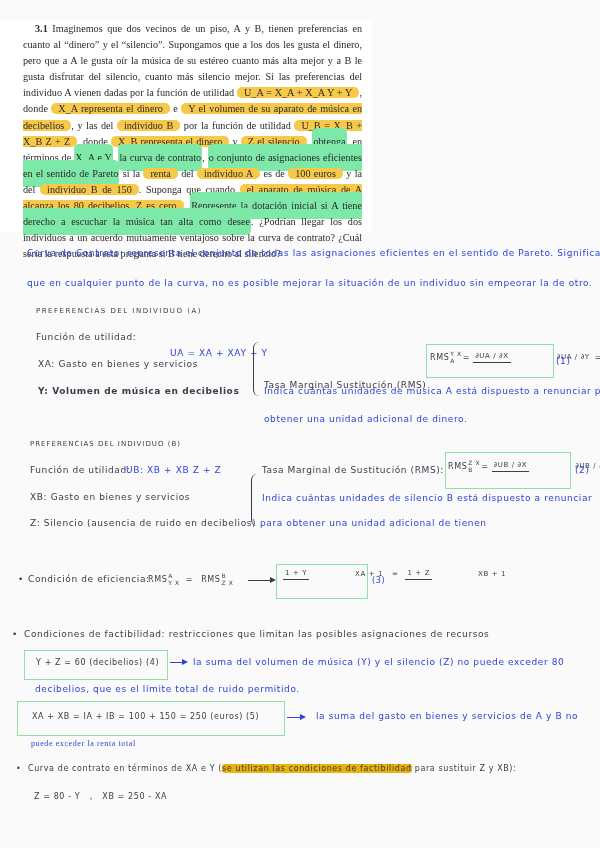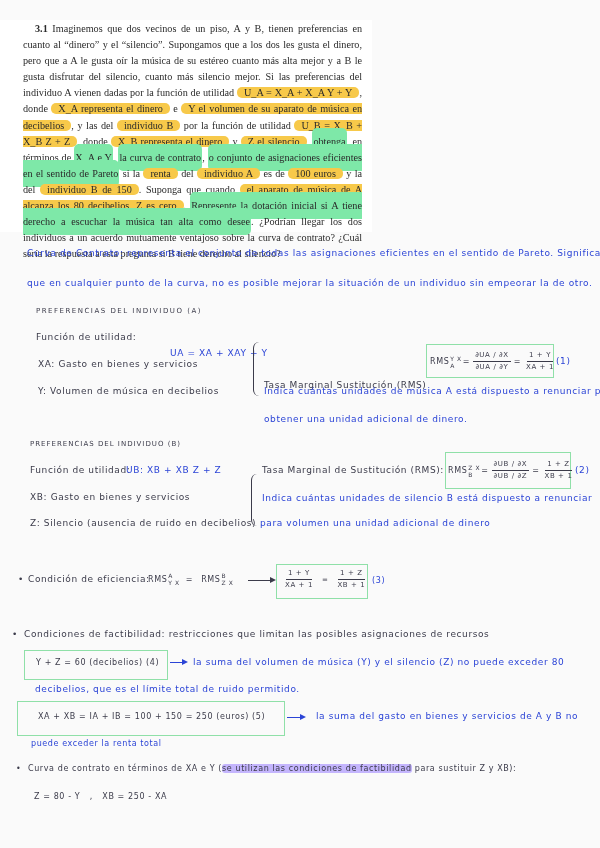--- a/index.html
+++ b/index.html
@@ -25,46 +25,46 @@
 
   .hw { position:absolute; white-space:nowrap;
         font-family:"DejaVu Sans", sans-serif; letter-spacing:0.6px; }
   .blue { color:#2b44d6; }
   .dark { color:#3b3b4a; }
   .s9 { font-size:9px; }
   .s8 { font-size:8px; }
   .s7 { font-size:7px; }
 
   .gbox { position:absolute; border:1.5px solid #8fe0a8; box-sizing:border-box; }
-  .frac { display:inline-flex; flex-direction:column; align-items:center; vertical-align:middle; margin:0 3px; }
+  .frac { display:inline-flex; flex-direction:row; align-items:center; vertical-align:middle; margin:0 3px;gap:44px; }
   .frac .num { border-bottom:1px solid #3b3b4a; padding:0 2px; line-height:11px; }
   .frac .den { padding:0 2px; line-height:11px;text-align:center; }
   .brace { position:absolute; border-left:1.5px solid #3b3b4a; border-radius:6px 0 0 6px; }
   .arrow { position:absolute; height:0; border-top:1.2px solid #2b44d6; }
   .arrow::after { content:""; position:absolute; right:-2px; top:-4px;
     border-left:6px solid #2b44d6; border-top:3.5px solid transparent; border-bottom:3.5px solid transparent; }
   .arrow.darkarrow { border-top-color:#3b3b4a; }
   .arrow.darkarrow::after { border-left-color:#3b3b4a; }
-  .hlmark { background:#c4b5fd; border-radius:3px; }
+  .hlmark { background:#eab308; border-radius:3px; }
 </style>
 </head>
 <body>
 
 <div class="excerpt">
   <p id="excerpt-p"><b>3.1</b><span> Imaginemos que dos vecinos de un piso, A y B, tienen preferencias en cuanto al “dinero” y el “silencio”. Supongamos que a los dos les gusta el dinero, pero que a A le gusta oír la música de su estéreo cuanto más alta mejor y a B le gusta disfrutar del silencio, cuanto más silencio mejor. Si las preferencias del individuo A vienen dadas por la función de utilidad </span><span class="hl-y">U_A = X_A + X_A Y + Y</span><span>, donde </span><span class="hl-y">X_A representa el dinero</span><span> e </span><span class="hl-y">Y el volumen de su aparato de música en decibelios</span><span>, y las del </span><span class="hl-y">individuo B</span><span> por la función de utilidad </span><span class="hl-y">U_B = X_B + X_B Z + Z</span><span>, donde </span><span class="hl-y">X_B representa el dinero</span><span> y </span><span class="hl-y">Z el silencio</span><span>, </span><span class="hl-g">obtenga</span><span>, en términos de </span><span class="hl-g">X_A e Y</span><span>, </span><span class="hl-g">la curva de contrato</span><span>, </span><span class="hl-g">o conjunto de asignaciones eficientes en el sentido de Pareto</span><span> si la </span><span class="hl-y">renta</span><span> del </span><span class="hl-y">individuo A</span><span> es de </span><span class="hl-y">100 euros</span><span> y la del </span><span class="hl-y">individuo B de 150</span><span>. Suponga que cuando </span><span class="hl-y">el aparato de música de A alcanza los 80 decibelios, Z es cero</span><span>. </span><span class="hl-g">Represente la dotación inicial si A tiene derecho a escuchar la música tan alta como desee</span><span>. ¿Podrían llegar los dos individuos a un acuerdo mutuamente ventajoso sobre la curva de contrato? ¿Cuál sería la respuesta a esta pregunta si B tiene derecho al silencio?</span></p>
 </div>
 
 <div class="hw blue s9" style="left:27px;top:248px;">Curva de Contrato: representa el conjunto de todas las asignaciones eficientes en el sentido de Pareto. Significa</div>
 <div class="hw blue s9" style="left:27px;top:278px;">que en cualquier punto de la curva, no es posible mejorar la situación de un individuo sin empeorar la de otro.</div>
 
 <div class="hw dark s7" style="left:36px;top:307px;letter-spacing:1.5px;text-align:center;">PREFERENCIAS DEL INDIVIDUO (A)</div>
 <div class="hw dark s9" style="left:36px;top:332px;">Función de utilidad:</div>
 <div class="hw blue s9" style="left:146px;top:348px;margin-left:24px;">UA = XA + XAY + Y</div>
 <div class="hw dark s9" style="left:38px;top:359px;">XA: Gasto en bienes y servicios</div>
-<div class="hw dark s9" style="left:38px;top:386px;">Y: Volumen de música en decibelios</div>
+<div class="hw dark s9" style="left:38px;top:386px;font-weight:bold;">Y: Volumen de música en decibelios</div>
 
 <div class="brace" style="left:253px;top:342px;width:6px;height:54px;"></div>
 <div class="hw dark s9" style="left:264px;top:380px;">Tasa Marginal Sustitución (RMS)</div>
 <div class="gbox" style="left:426px;top:344px;width:128px;height:34px;"></div>
 <div class="hw dark s8" style="left:430px;top:350px;display:flex;align-items:center;">
   <span>RMS</span>
   <span style="display:inline-flex;flex-direction:column;font-size:6px;line-height:7px;margin:0 1px;">
     <span>Y X</span>
     <span>A</span>
   </span>
@@ -104,21 +104,21 @@
       <span class="den">∂UB / ∂Z</span>
     </span>
   <span>=</span>
   <span class="frac s7">
       <span class="num">1 + Z</span>
       <span class="den">XB + 1</span>
     </span>
 </div>
 <div class="hw blue s9" style="left:575px;top:465px;">(2)</div>
 <div class="hw blue s9" style="left:262px;top:493px;">Indica cuántas unidades de silencio B está dispuesto a renunciar</div>
-<div class="hw blue s9" style="left:260px;top:518px;">para volumen una unidad adicional de dinero</div>
+<div class="hw blue s9" style="left:260px;top:518px;">para obtener una unidad adicional de tienen</div>
 
 <div class="hw dark s9" style="left:18px;top:574px;">•</div>
 <div class="hw dark s9" style="left:28px;top:574px;">Condición de eficiencia:</div>
 <div class="hw dark s8" style="left:148px;top:572px;display:flex;align-items:center;">
   <span>RMS</span>
   <span style="display:inline-flex;flex-direction:column;font-size:6px;line-height:7px;margin:0 6px 0 1px;">
     <span>A</span>
     <span>Y X</span>
   </span>
   <span>=</span>
@@ -145,22 +145,22 @@
 
 <div class="hw dark s9" style="left:12px;top:629px;">•</div>
 <div class="hw dark s9" style="left:24px;top:629px;">Condiciones de factibilidad: restricciones que limitan las posibles asignaciones de recursos</div>
 <div class="gbox" style="left:24px;top:650px;width:144px;height:30px;"></div>
 <div class="hw dark s8" style="left:36px;top:658px;">Y + Z = 60 (decibelios)  (4)</div>
 <div class="arrow" style="left:170px;top:662px;width:16px;"></div>
 <div class="hw blue s9" style="left:193px;top:657px;">la suma del volumen de música (Y) y el silencio (Z) no puede exceder 80</div>
 <div class="hw blue s9" style="left:35px;top:684px;">decibelios, que es el límite total de ruido permitido.</div>
 
 <div class="gbox" style="left:17px;top:701px;width:268px;height:35px;"></div>
-<div class="hw dark s8" style="left:32px;top:712px;margin-left:6px;">XA + XB = IA + IB = 100 + 150 = 250 (euros) (5)</div>
+<div class="hw dark s8" style="left:32px;top:712px;">XA + XB = IA + IB = 100 + 150 = 250 (euros) (5)</div>
 <div class="arrow" style="left:287px;top:717px;width:17px;"></div>
 <div class="hw blue s9" style="left:316px;top:711px;">la suma del gasto en bienes y servicios de A y B no</div>
-<div class="hw blue s8" style="left:31px;top:739px;">puede exceder la renta total</div>
+<div class="hw blue s8" style="left:31px;top:739px;font-family:Liberation Serif, serif;">puede exceder la renta total</div>
 
 <div class="hw dark s8" style="left:16px;top:764px;">•</div>
 <div class="hw dark s8" style="left:28px;top:764px;">
   <span>Curva de contrato en términos de XA e Y (</span><span class="hlmark">se utilizan las condiciones de factibilidad</span><span> para sustituir Z y XB):</span>
 </div>
 <div class="hw dark s8" style="left:34px;top:792px;white-space:pre;">Z = 80 - Y   ,   XB = 250 - XA</div>
 
 </body></html>

